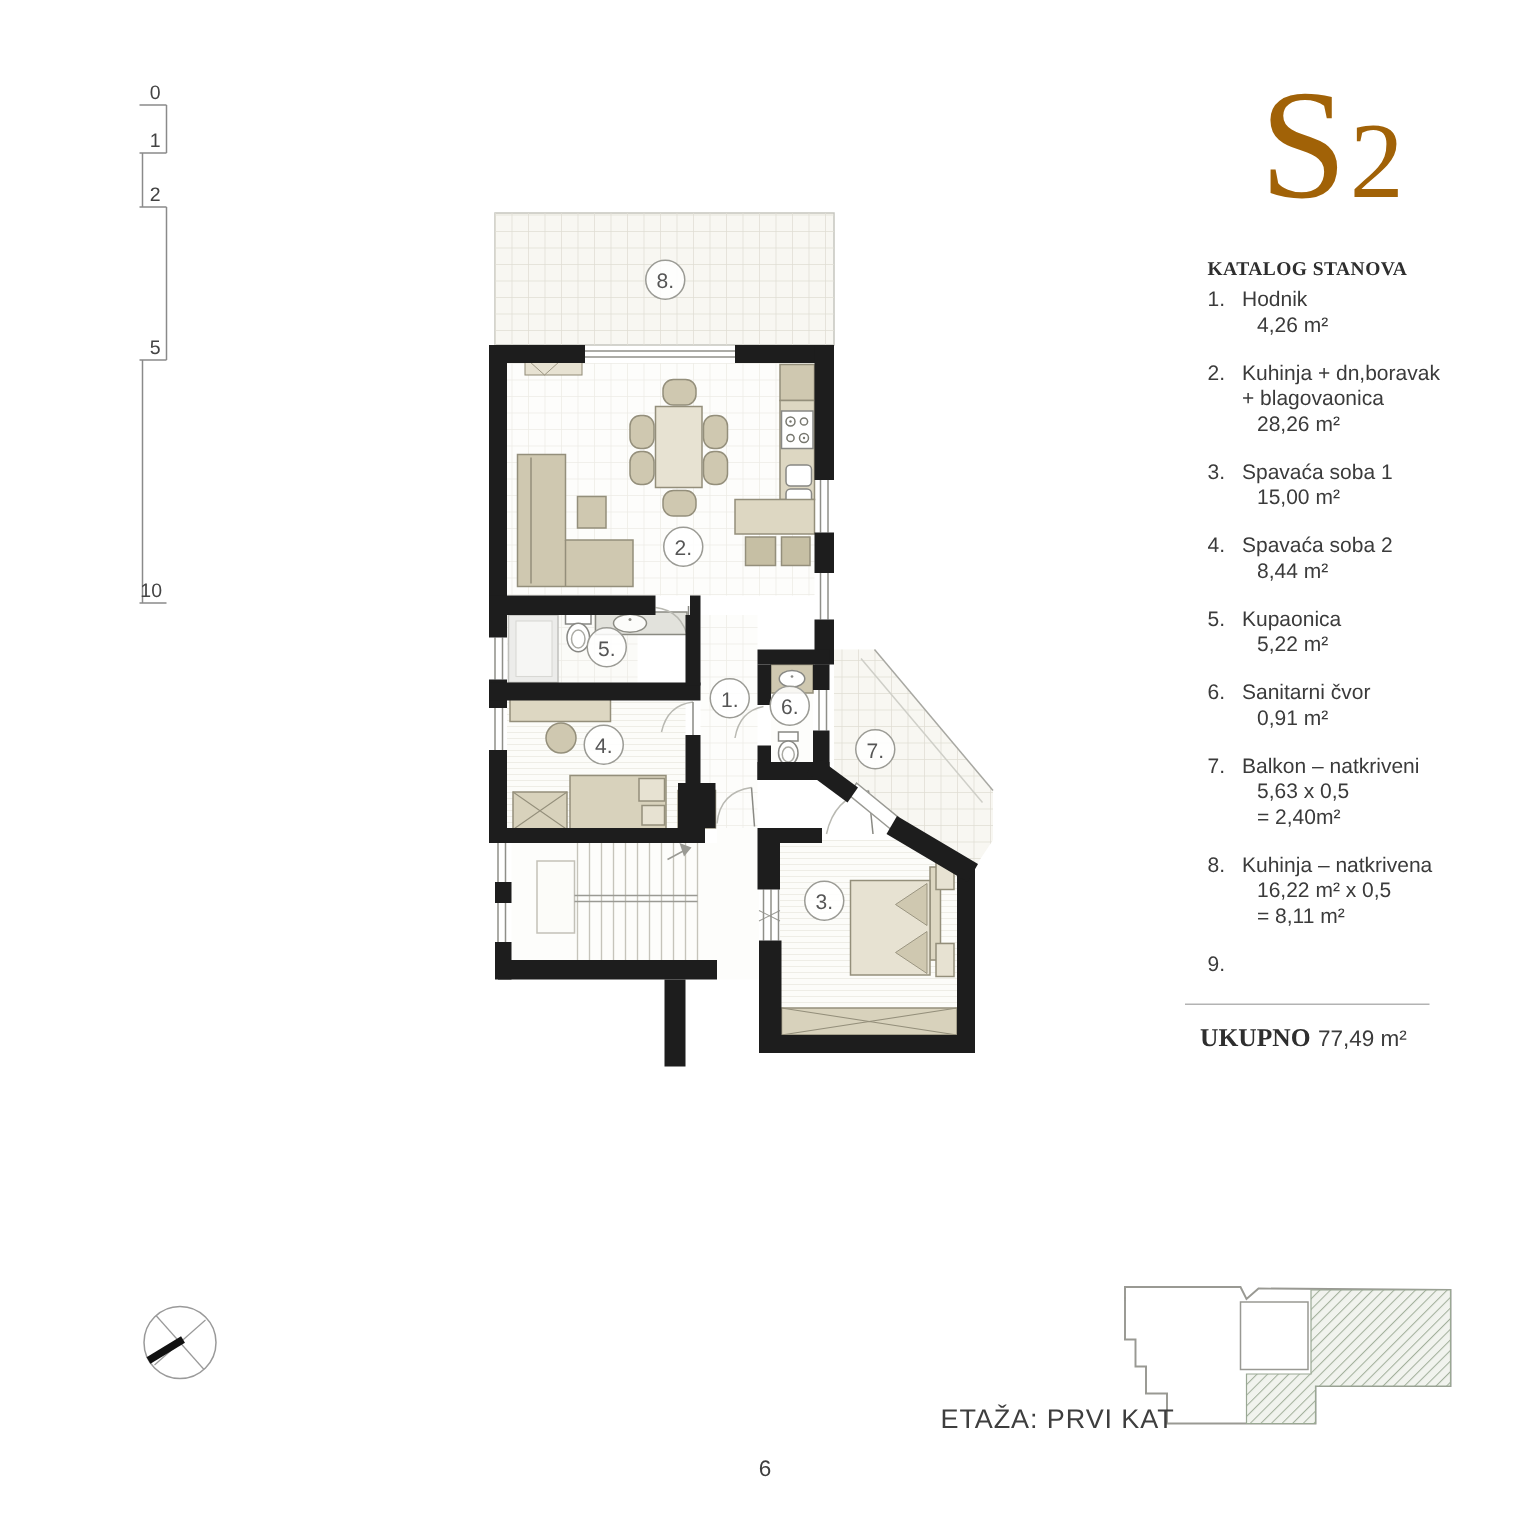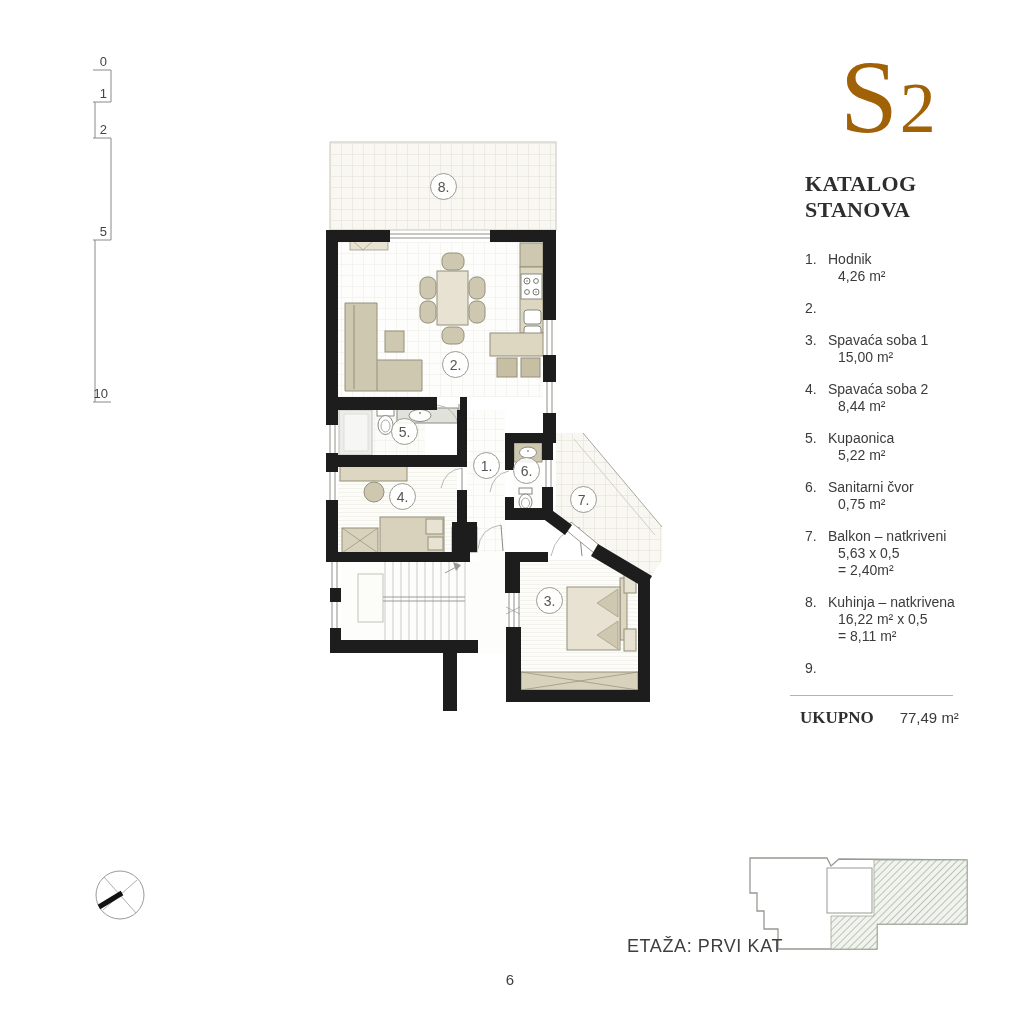--- a/index.html
+++ b/index.html
@@ -5,28 +5,28 @@
   html,body{margin:0;padding:0;background:#ffffff;}
   .page{position:relative;width:1024px;height:1024px;background:#fff;overflow:hidden;
         font-family:"Liberation Sans","DejaVu Sans",sans-serif;color:#3b3b3b;}
   svg{position:absolute;left:0;top:0;}
 
   
   .catalog{position:absolute;left:790px;top:42px;width:230px;}
   .unit-code{margin-left:50px;font-family:"Liberation Serif","DejaVu Serif",serif;
              font-size:72px;line-height:1.05;color:#a16207;letter-spacing:2px;}
   .unit-code::first-letter{font-size:104px;}
-  .catalog-title{margin:20px 0 28px 15px;font-family:"Liberation Serif","DejaVu Serif",serif;
-             font-weight:bold;font-size:22px;color:#2e2e2e;letter-spacing:.3px;}
+  .catalog-title{margin:20px 0 4px 15px;font-family:"Liberation Serif","DejaVu Serif",serif;
+             font-weight:bold;font-size:13px;color:#2e2e2e;letter-spacing:.3px;}
   .items{margin-left:15px;}
   .item{display:flex;gap:5px;margin-bottom:15px;font-size:14px;line-height:17px;color:#3b3b3b;}
   .item .num{width:18px;flex:none;}
   .it-val{padding-left:10px;}
   .divider{margin:18px 0 12px 0;border-top:1px solid #b3b3b3;width:163px;}
-  .total{margin-left:10px;display:flex;align-items:baseline;gap:26px;}
+  .total{margin-left:10px;display:flex;align-items:baseline;gap:5px;}
   .total-label{font-family:"Liberation Serif","DejaVu Serif",serif;font-weight:bold;
              font-size:17px;color:#2e2e2e;}
   .total-value{font-size:15px;color:#3b3b3b;}
 
   
   .room-label{position:absolute;width:27px;height:27px;border:1px solid #9b9b95;border-radius:50%;
               background:rgba(255,255,255,.85);display:flex;align-items:center;justify-content:center;
               font-size:14px;color:#555;box-sizing:border-box;}
 
   .floor-label{position:absolute;left:627px;top:936px;font-size:18px;letter-spacing:.6px;color:#3e3e3e;}
@@ -294,20 +294,25 @@
       <div class="item">
         <span class="num">1.</span>
         <div class="it-body">
           <div>Hodnik</div>
           <div class="it-val">4,26 m²</div>
         </div>
       </div>
 
       <div class="item">
         <span class="num">2.</span>
+        <div class="it-body">
+          <div>Kuhinja + dn,boravak</div>
+          <div>+ blagovaonica</div>
+          <div class="it-val">28,26 m²</div>
+        </div>
       </div>
 
       <div class="item">
         <span class="num">3.</span>
         <div class="it-body">
           <div>Spavaća soba 1</div>
           <div class="it-val">15,00 m²</div>
         </div>
       </div>
 
@@ -324,21 +329,21 @@
         <div class="it-body">
           <div>Kupaonica</div>
           <div class="it-val">5,22 m²</div>
         </div>
       </div>
 
       <div class="item">
         <span class="num">6.</span>
         <div class="it-body">
           <div>Sanitarni čvor</div>
-          <div class="it-val">0,75 m²</div>
+          <div class="it-val">0,91 m²</div>
         </div>
       </div>
 
       <div class="item">
         <span class="num">7.</span>
         <div class="it-body">
           <div>Balkon – natkriveni</div>
           <div class="it-val">5,63 x 0,5</div>
           <div class="it-val">= 2,40m²</div>
         </div>

